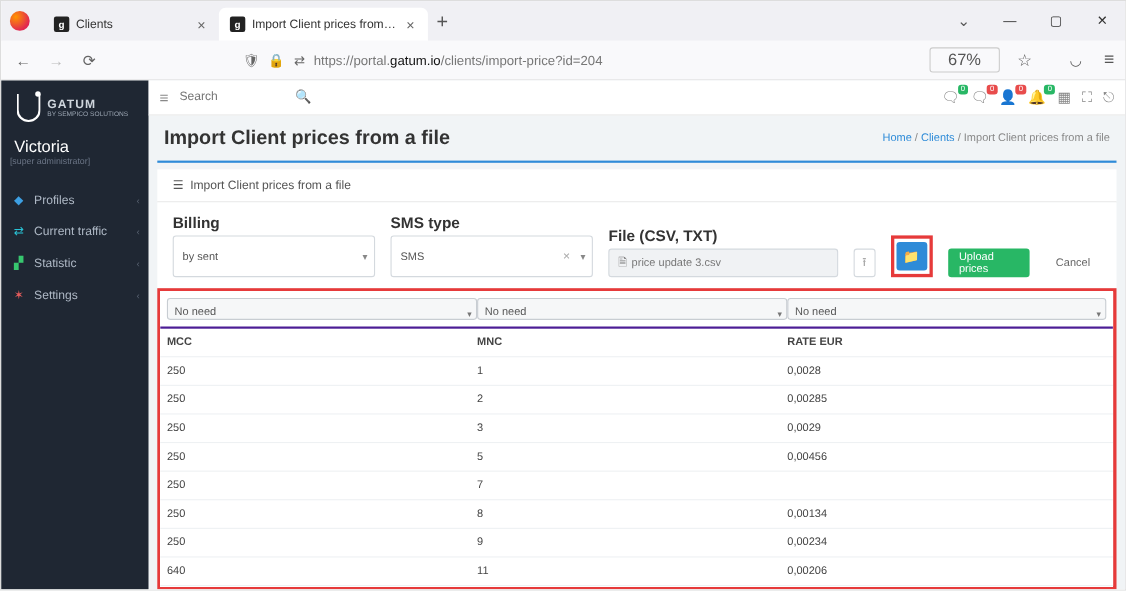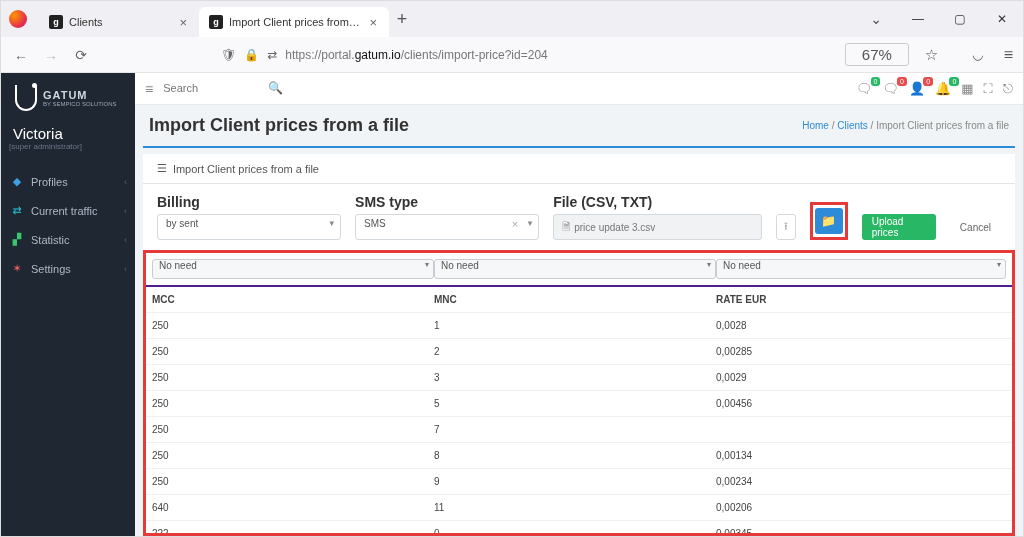--- a/index.html
+++ b/index.html
@@ -59,34 +59,34 @@
 .page-head h1{font-size:18px;font-weight:600;color:#333}
 .crumbs{font-size:10px;color:#888}
 .crumbs a{color:#2e8bd8;text-decoration:none}
 .divider{height:2px;background:#2e8bd8;margin:0 8px}
 
 .panel-title{display:flex;align-items:center;gap:6px;padding:8px 14px;border-bottom:1px solid #e5e5e5;background:#fff;margin:6px 8px 0;font-size:11px;color:#555}
 
 .filter-row{display:flex;gap:14px;padding:10px 14px;background:#fff;margin:0 8px;align-items:flex-end}
 .fcol{display:flex;flex-direction:column;gap:4px}
 .fcol label{font-size:14px;font-weight:bold;color:#333}
-.sel{height:26px;border:1px solid #d4d9de;border-radius:3px;background:#fff;display:flex;padding:3px 8px;font-size:10px;color:#555;position:relative}
+.sel{height:38px;border:1px solid #d4d9de;border-radius:3px;background:#fff;display:flex;align-items:center;padding:16px 8px;font-size:10px;color:#555;position:relative}
 .sel .caret{position:absolute;right:6px;color:#888;font-size:9px}
 .sel .clr{position:absolute;right:20px;color:#aaa;font-size:11px}
 .file-disp{height:26px;border:1px solid #d4d9de;border-radius:3px;background:#f0f2f4;display:flex;align-items:center;padding:0 8px;font-size:10px;color:#777;gap:4px}
 .up-ico{width:22px;height:26px;border:1px solid #d4d9de;border-radius:3px;display:flex;align-items:center;justify-content:center;color:#aaa;background:#fff}
 .folder-box{width:40px;height:38px;border:3px solid #e63a3a;display:flex;align-items:center;justify-content:center;padding:2px}
 .folder-btn{width:28px;height:26px;background:#2e8bd8;border-radius:3px;display:flex;align-items:center;justify-content:center;color:#fff;font-size:12px}
 .btn{height:26px;padding:0 10px;border-radius:3px;font-size:10px;display:flex;align-items:center;cursor:pointer}
 .btn-green{background:#28b765;color:#fff}
 .btn-plain{color:#666}
 
 .table-frame{margin:0 8px;border:3px solid #e63a3a;background:#fff;flex:1;overflow:auto}
 .sel-row{display:flex;padding:6px 6px}
-.nn{height:20px;border:1px solid #c8cdd2;border-radius:3px;padding:0 16px 0 6px;font-size:10px;color:#555;position:relative;display:flex;align-items:flex-start;background:#f6f7f8}
+.nn{height:20px;border:1px solid #c8cdd2;border-radius:3px;padding:0 16px 0 6px;font-size:10px;color:#555;position:relative;display:flex;align-items:flex-end;background:#f6f7f8}
 .nn .caret{position:absolute;right:4px;font-size:8px;color:#777}
 .tcol1{width:282px}.tcol2{width:282px}.tcol3{flex:1}
 .thead,.trow{display:flex;padding:7px 6px;font-size:10px;color:#444;border-top:1px solid #eef1f3}
 .thead{font-weight:bold;border-top:2px solid #4c1d95}
 </style>
 </head>
 <body>
 
 <div class="browser-chrome">
   <div class="titlebar">

